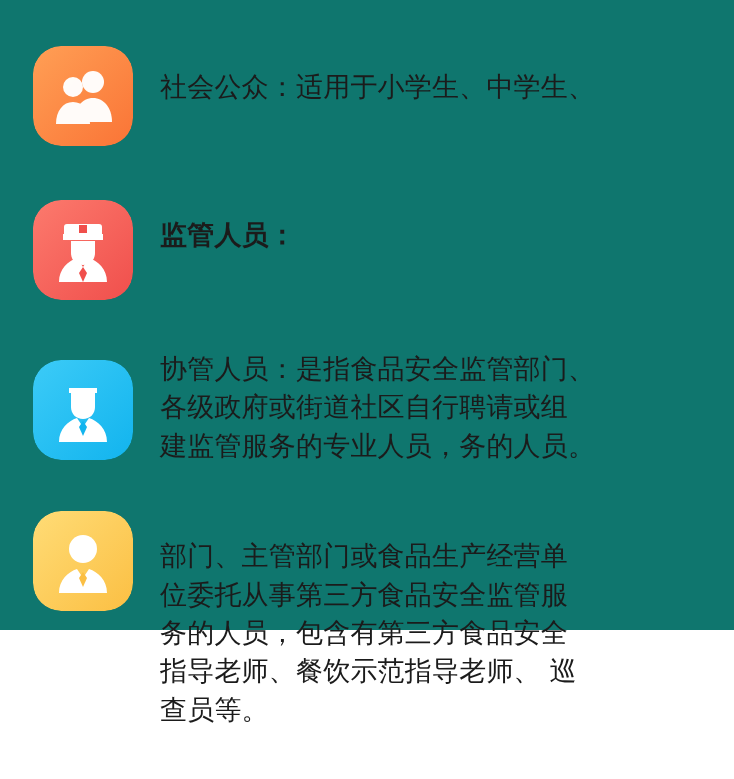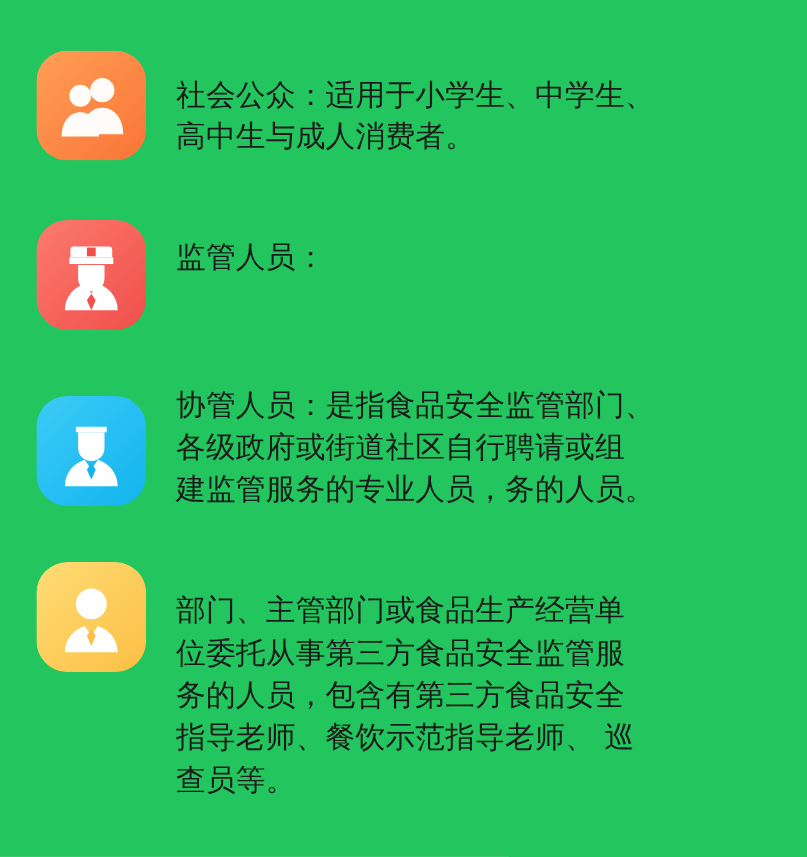--- a/index.html
+++ b/index.html
@@ -9,22 +9,22 @@
   body {
     width: 734px;
     height: 779px;
     background: #ffffff;
     font-family: "Liberation Sans", sans-serif;
     overflow: hidden;
   }
   .page {
     position: relative;
     width: 734px;
-    height: 779px;
-    background: #22c55e;
+    height: 630px;
+    background: #0f766e;
     box-sizing: border-box;
     padding: 40px 30px 10px 30px;
   }
   .entry {
     display: flex;
     align-items: flex-start;
     margin-bottom: 26px;
   }
   .icon-wrap {
     flex: 0 0 auto;
@@ -54,21 +54,21 @@
     color: #1b1b1b;
     font-family: "DejaVu Sans", "Liberation Sans", sans-serif;
     letter-spacing: 0.2px;
   }
   .e1 .entry-text { padding-top: 22px; }
   .e2 .entry-text { padding-top: 16px; }
   .e3 .entry-text { padding-top: 4px; }
   .e4 .entry-text { padding-top: 0px; }
 
   .e1 { margin-top: 6px; margin-bottom: 54px; }
-  .e2 { margin-bottom: 46px; }
+  .e2 { margin-bottom: 46px; font-weight: bold; }
   .e3 { margin-bottom: 34px; justify-content: center; }
   .e4 { margin-bottom: 0; }
 
   .e3 .icon-wrap, .e4 .icon-wrap { padding-top: 14px; }
   .e4 .icon-wrap { padding-top: 12px; }
 </style>
 </head>
 <body>
 
 <div class="page">
@@ -88,21 +88,20 @@
             <circle cx="60" cy="36" r="11"></circle>
             <path d="M41 76 c0 -14 8 -24 19 -24 c11 0 19 10 19 24 z"></path>
             <circle cx="40" cy="41" r="10"></circle>
             <path d="M23 78 c0 -13 7 -22 17 -22 c10 0 17 9 17 22 z"></path>
           </g>
         </svg>
       </span>
     </div>
     <div class="entry-text">
       <span>社会公众：适用于小学生、中学生、</span><br>
-      <span>高中生与成人消费者。</span>
     </div>
   </div>
 
   <div class="entry e2">
     <div class="icon-wrap">
       <span class="icon-box">
         <svg viewBox="0 0 100 100" xmlns="http://www.w3.org/2000/svg">
           <defs>
             <linearGradient id="g2" x1="0" y1="0" x2="1" y2="1">
               <stop offset="0%" stop-color="#fc7a6d"></stop>

